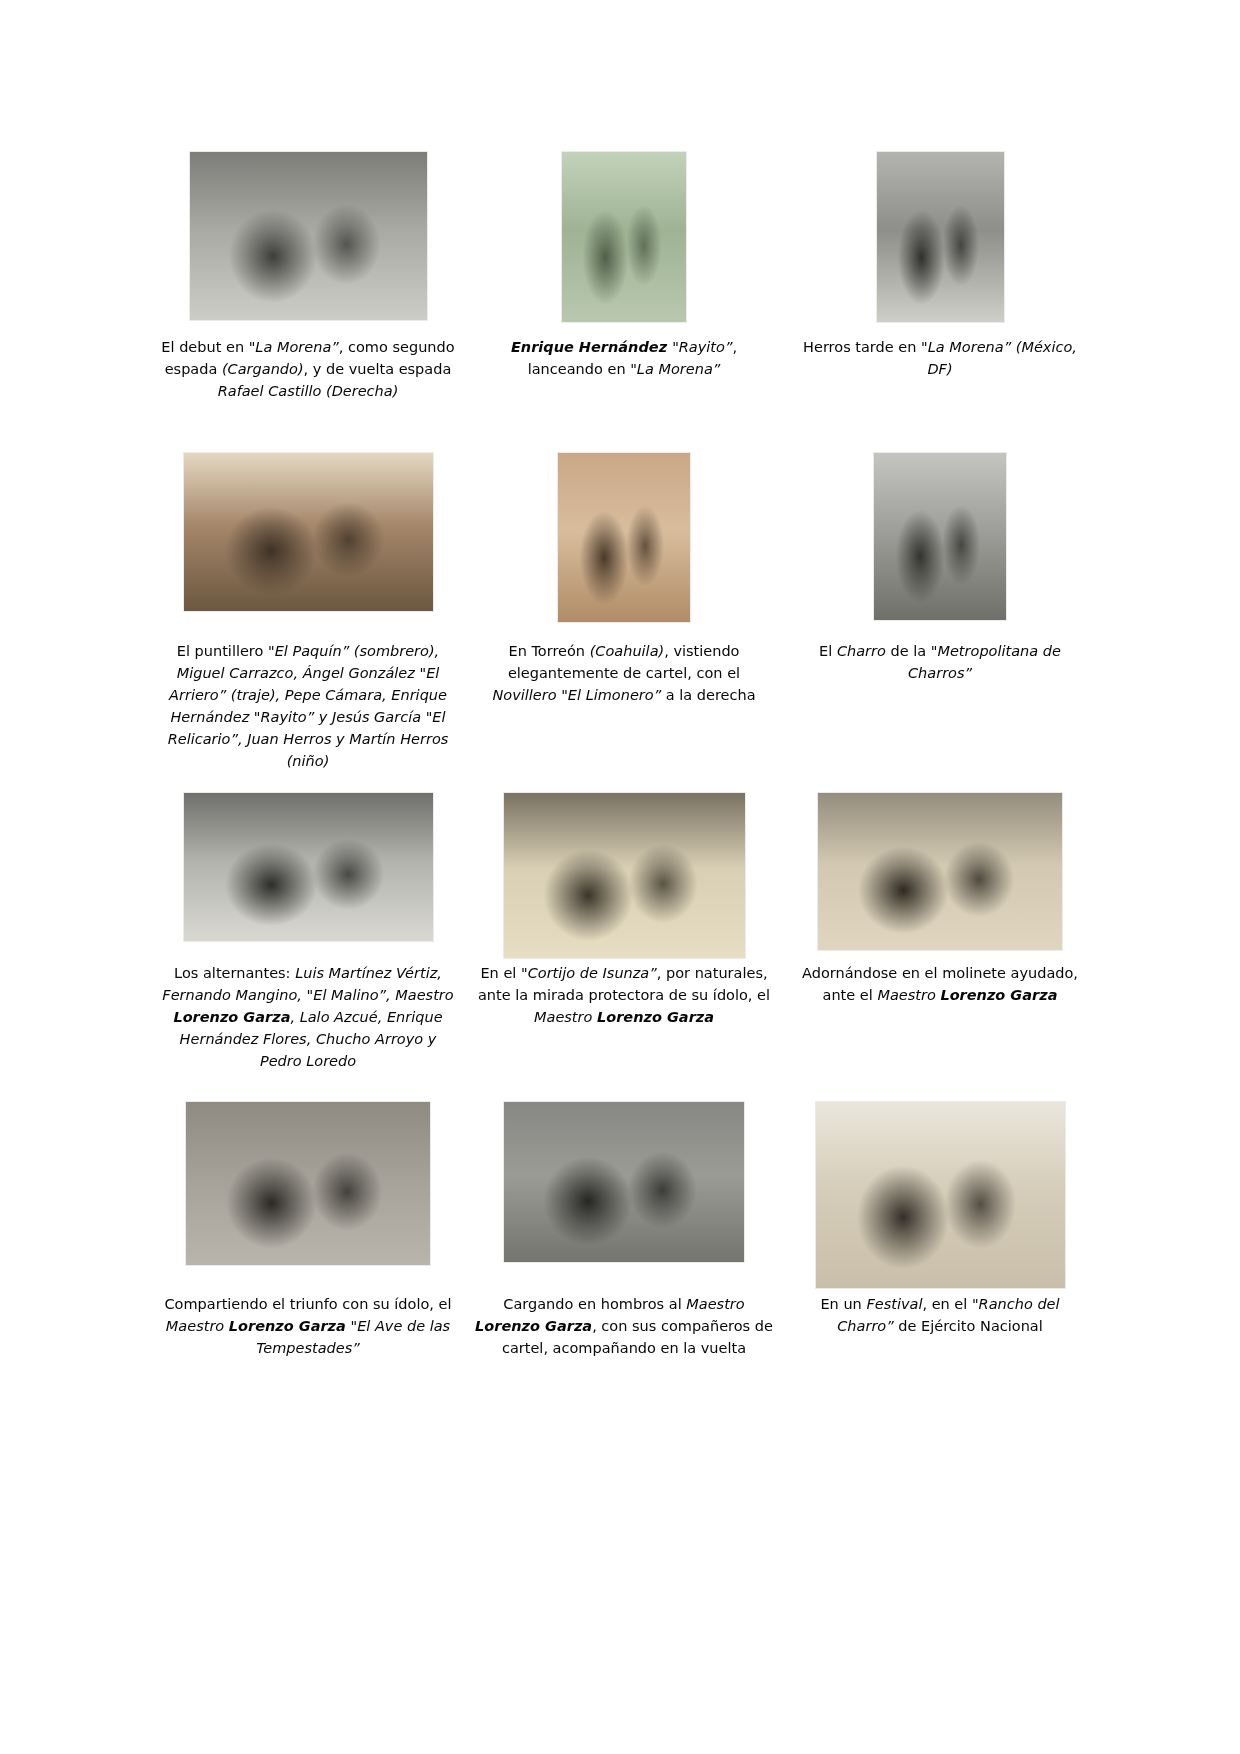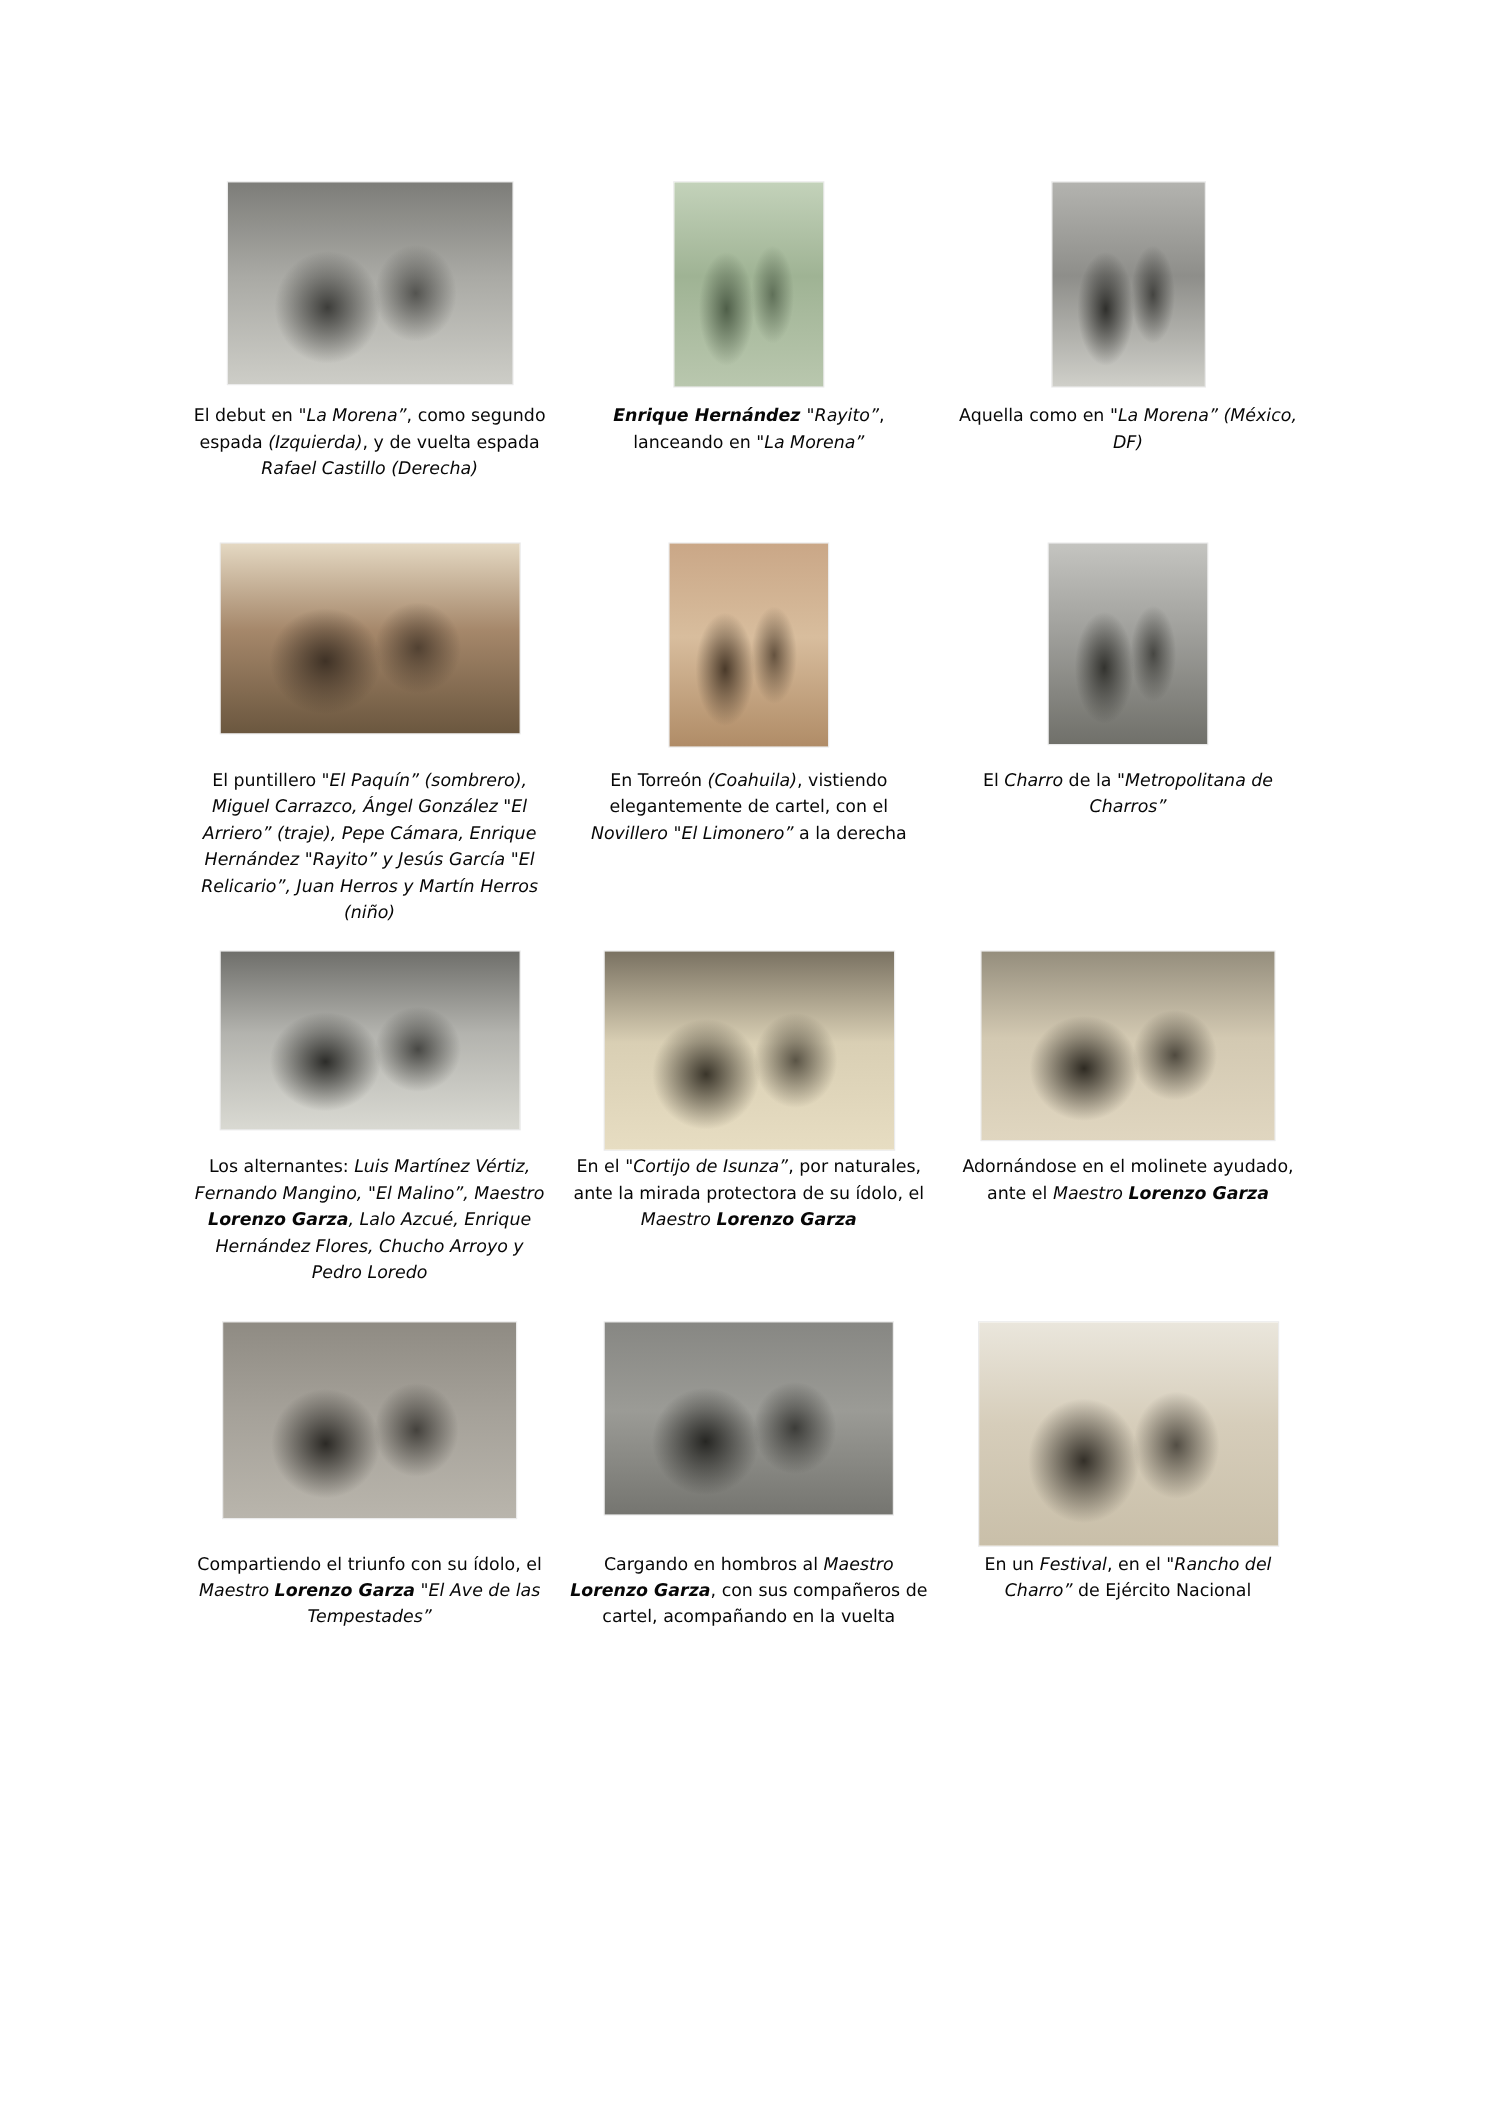--- a/index.html
+++ b/index.html
@@ -49,27 +49,27 @@
         </div>
         <div class="cell">
           <div class="photo" style="width: 124px; height: 170px; background: radial-gradient(30% 45% at 35% 62%, rgb(79, 95, 73) 0%, rgba(0, 0, 0, 0) 62%), radial-gradient(24% 40% at 66% 55%, rgba(79, 95, 73, 0.8) 0%, rgba(0, 0, 0, 0) 60%), linear-gradient(rgb(195, 210, 186) 0%, rgb(159, 179, 148) 46%, rgb(185, 199, 174) 100%);"></div>
         </div>
         <div class="cell">
           <div class="photo" style="width: 127px; height: 170px; background: radial-gradient(30% 45% at 35% 62%, rgb(47, 47, 44) 0%, rgba(0, 0, 0, 0) 62%), radial-gradient(24% 40% at 66% 55%, rgba(47, 47, 44, 0.8) 0%, rgba(0, 0, 0, 0) 60%), linear-gradient(rgb(179, 179, 175) 0%, rgb(142, 142, 138) 46%, rgb(207, 207, 201) 100%);"></div>
         </div>
       </div>
       <div class="crow" style="top: 336px;">
         <div class="cell">
-          <p class="caption"><span class="run-r">El debut en </span><span class="run-i">"La Morena”</span><span class="run-r">, como segundo espada </span><span class="run-i">(Izquierda)</span><span class="run-r">, y de vuelta espada </span><span class="run-i">Rafael Castillo (Derecha)</span></p>
+          <p class="caption"><span class="run-r">El debut en </span><span class="run-i">"La Morena”</span><span class="run-r">, como segundo espada </span><span class="run-i">(Cargando)</span><span class="run-r">, y de vuelta espada </span><span class="run-i">Rafael Castillo (Derecha)</span></p>
         </div>
         <div class="cell">
           <p class="caption"><span class="run-bi">Enrique Hernández </span><span class="run-i">"Rayito”</span><span class="run-r">, lanceando en </span><span class="run-i">"La Morena”</span></p>
         </div>
         <div class="cell">
-          <p class="caption"><span class="run-r">Aquella como en </span><span class="run-i">"La Morena” (México, DF)</span></p>
+          <p class="caption"><span class="run-r">Herros tarde en </span><span class="run-i">"La Morena” (México, DF)</span></p>
         </div>
       </div>
       <div class="prow" style="top: 453px;">
         <div class="cell">
           <div class="photo" style="width: 249px; height: 158px; background: radial-gradient(30% 45% at 35% 62%, rgb(63, 50, 38) 0%, rgba(0, 0, 0, 0) 62%), radial-gradient(24% 40% at 66% 55%, rgba(63, 50, 38, 0.8) 0%, rgba(0, 0, 0, 0) 60%), linear-gradient(rgb(228, 216, 194) 0%, rgb(165, 135, 106) 46%, rgb(107, 87, 63) 100%);"></div>
         </div>
         <div class="cell">
           <div class="photo" style="width: 132px; height: 169px; background: radial-gradient(30% 45% at 35% 62%, rgb(74, 58, 42) 0%, rgba(0, 0, 0, 0) 62%), radial-gradient(24% 40% at 66% 55%, rgba(74, 58, 42, 0.8) 0%, rgba(0, 0, 0, 0) 60%), linear-gradient(rgb(202, 167, 135) 0%, rgb(216, 189, 157) 46%, rgb(176, 140, 103) 100%);"></div>
         </div>
         <div class="cell">

